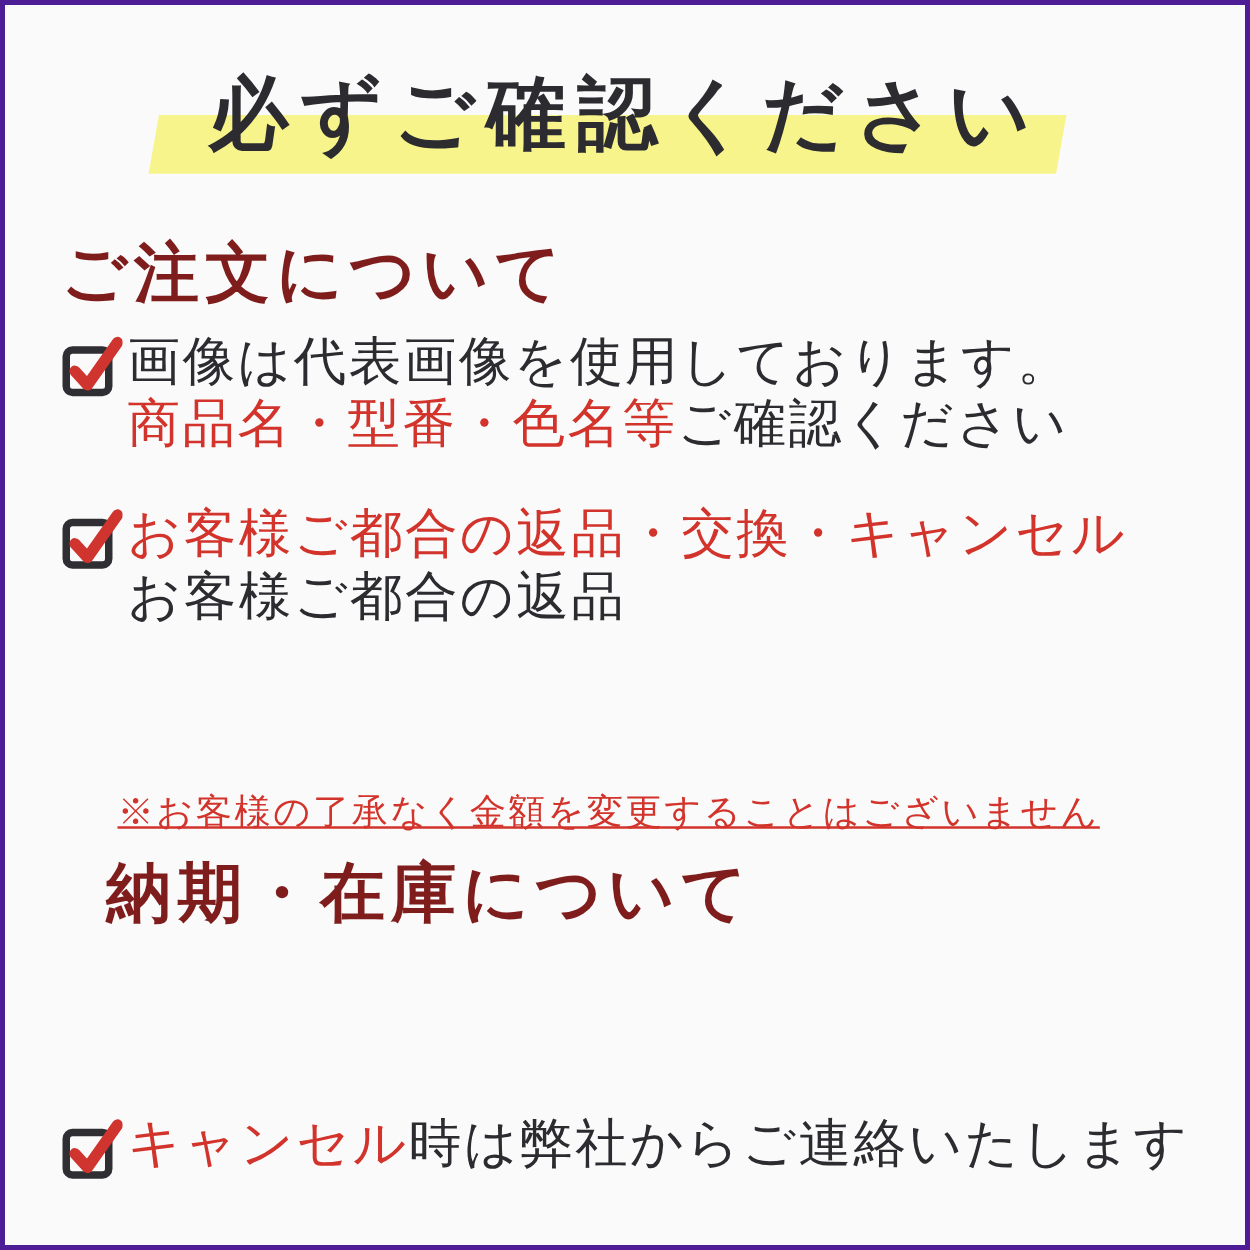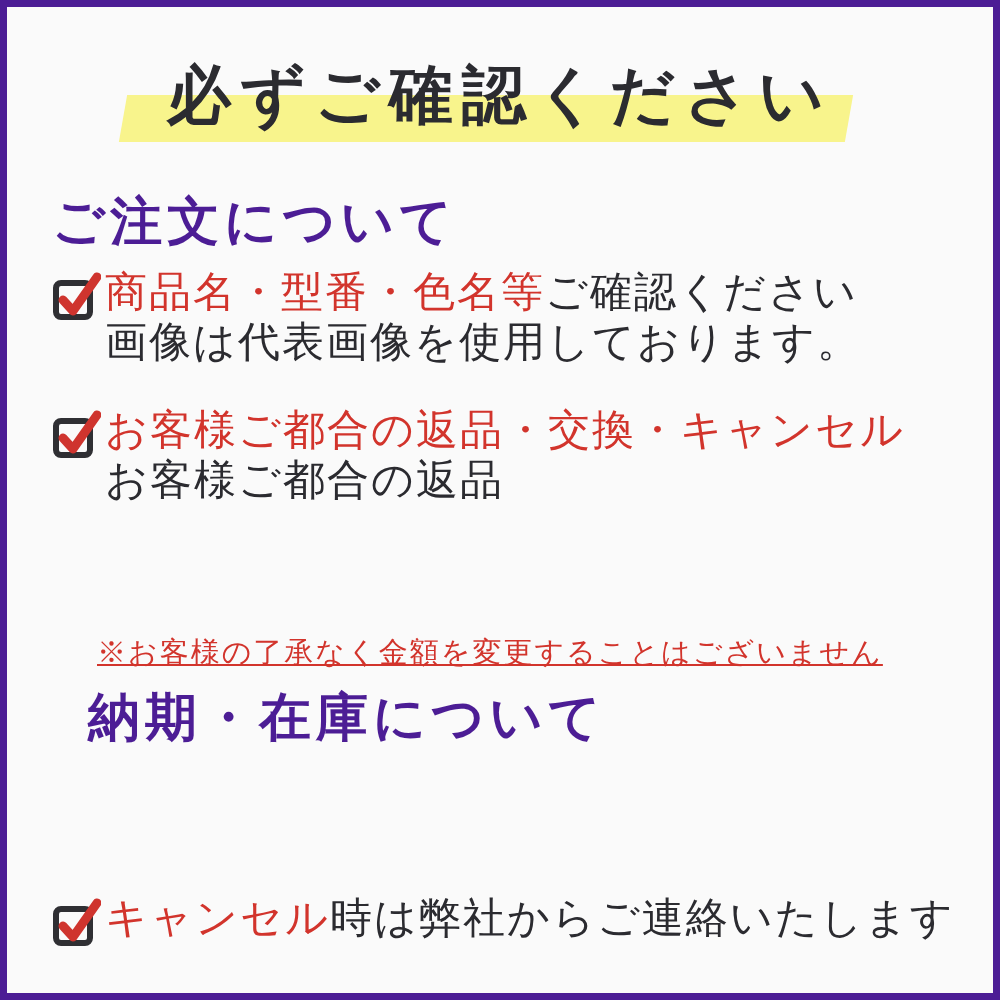--- a/index.html
+++ b/index.html
@@ -5,21 +5,21 @@
   html,body{margin:0;padding:0;}
   body{
     width:1000px;height:1000px;
     font-family:"DejaVu Serif","Liberation Serif",serif;
     background:#ffffff;
   }
   .frame{
     position:relative;
     width:1000px;height:1000px;
     box-sizing:border-box;
-    border:7px solid #4c1d95;
+    border:4px solid #4c1d95;
     background:#fafafa;
     overflow:hidden;
   }
   
   .title-wrap{
     position:absolute;
     top:46px;left:0;right:0;
     text-align:center;
   }
   .title-inner{
@@ -45,21 +45,21 @@
     line-height:1.3;
     white-space:nowrap;
   }
   
   .section-heading{
     position:absolute;
     left:45px;
     font-size:52px;
     font-weight:bold;
     letter-spacing:5px;
-    color:#4c1d95;
+    color:#7f1d1d;
     white-space:nowrap;
   }
   #heading-order{top:180px;}
   #heading-stock{top:676px;margin-left:36px;}
   
   .check-item{
     position:absolute;
     left:44px;
     display:flex;
     align-items:flex-start;
@@ -106,22 +106,22 @@
   </div>
 
   <div id="heading-order" class="section-heading">ご注文について</div>
 
   <div id="item-1" class="check-item">
     <svg class="check-icon" viewBox="0 0 50 52">
       <rect x="5" y="14" width="34" height="34" rx="5" fill="none" stroke="#2f2f33" stroke-width="6"></rect>
       <path d="M12 31 L22 42 L46 8" fill="none" stroke="#cf342e" stroke-width="9" stroke-linecap="round" stroke-linejoin="round"></path>
     </svg>
     <div class="item-lines">
+      <div><span>画像は代表画像を使用しております。</span></div>
       <div><span class="red">商品名・型番・色名等</span><span>ご確認ください</span></div>
-      <div><span>画像は代表画像を使用しております。</span></div>
     </div>
   </div>
 
   <div id="item-2" class="check-item">
     <svg class="check-icon" viewBox="0 0 50 52">
       <rect x="5" y="14" width="34" height="34" rx="5" fill="none" stroke="#2f2f33" stroke-width="6"></rect>
       <path d="M12 31 L22 42 L46 8" fill="none" stroke="#cf342e" stroke-width="9" stroke-linecap="round" stroke-linejoin="round"></path>
     </svg>
     <div class="item-lines">
       <div><span class="red">お客様ご都合の返品・交換・キャンセル</span></div>

